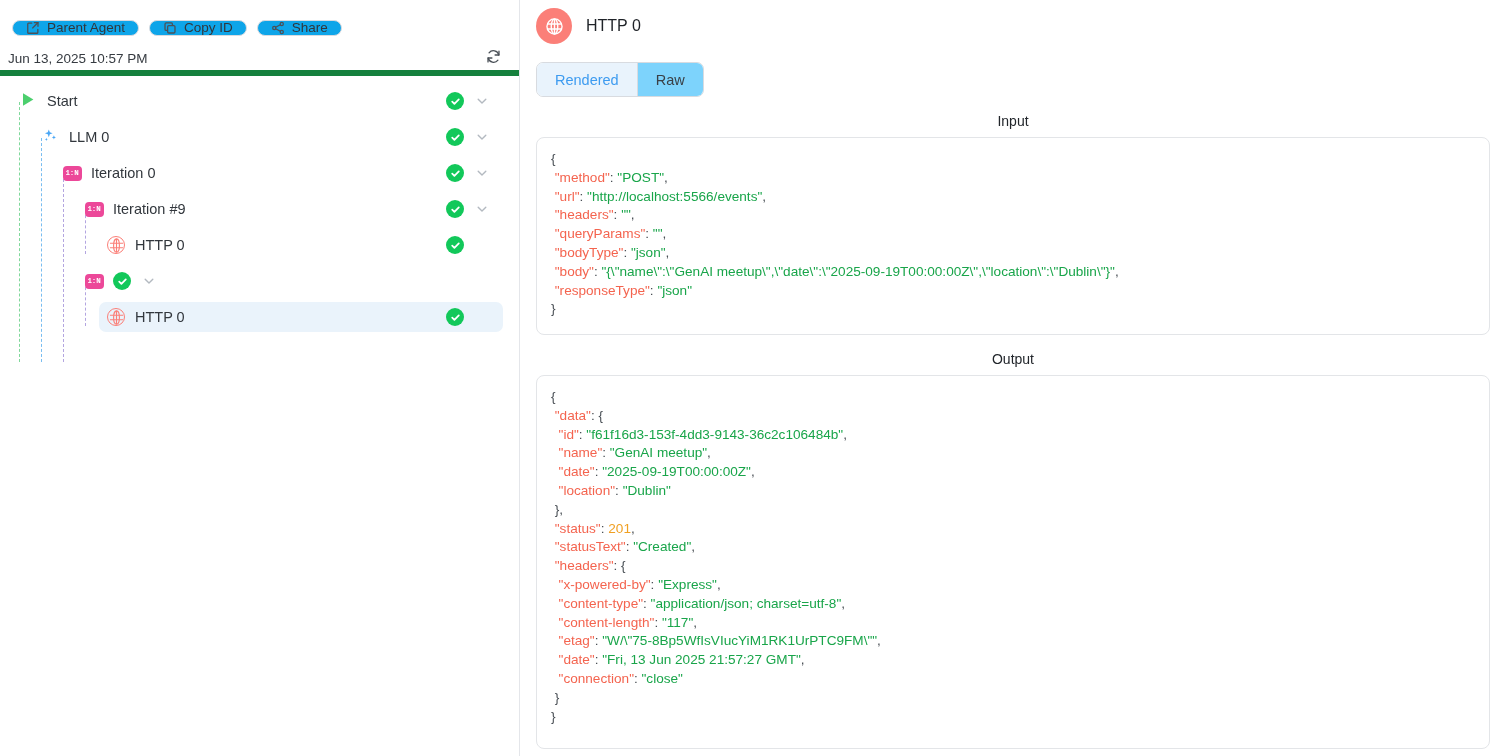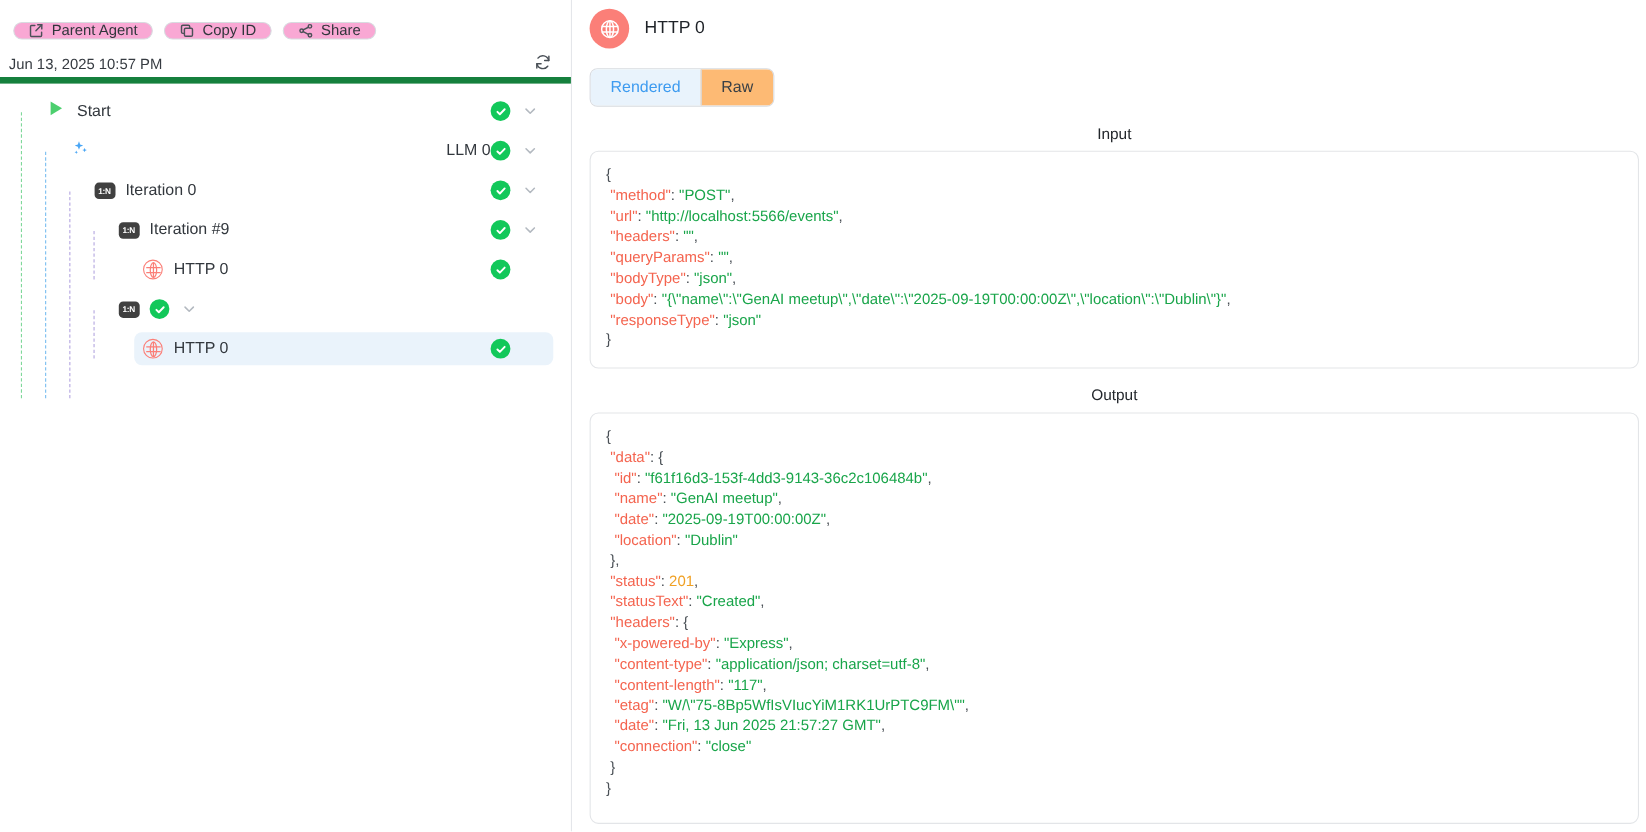--- a/index.html
+++ b/index.html
@@ -23,41 +23,41 @@
   }
   .toolbar {
     display: flex; align-items: center; gap: 10px;
     padding: 10px 12px 0 12px;
     height: 46px;
   }
   .pill {
     display: inline-flex; align-items: center; gap: 7px;
     height: 16px; padding: 0 13px;
     border: 1px solid #d8dbe0; border-radius: 999px;
-    background: #f9a8d4; color: #31363c;
+    background: #0ea5e9; color: #31363c;
     font-size: 13.5px; line-height: 1;
     cursor: pointer; white-space: nowrap;
   }
   .pill svg { display: block; }
   .ts-row {
     display: flex; align-items: center; justify-content: space-between;
     padding: 0 14px 0 8px;
     height: 30px;
     border-bottom: 6px solid #15803d;
     margin: 0 0 0 0;
   }
   .ts-text { font-size: 13.5px; color: #363b41; padding-left: 0px; }
   .refresh-btn {
     width: 24px; height: 24px; display: flex; align-items: center;
     justify-content: center; cursor: pointer; color: #4b5158;
     background: none; border: none; padding: 0;
   }
 
   
-  .tree { position: relative; padding-top: 10px; padding-left: 23px; }
+  .tree { position: relative; padding-top: 10px; }
   .guide {
     position: absolute; width: 0; border-left: 1.5px dashed;
     z-index: 0;
   }
   .node {
     position: relative; z-index: 1;
     display: flex; align-items: center;
     height: 30px; margin-bottom: 6px;
     border-radius: 7px;
     cursor: pointer;
@@ -73,24 +73,24 @@
   .status-ok {
     width: 18px; height: 18px; border-radius: 50%;
     background: #12c85a; display: flex; align-items: center; justify-content: center;
     flex: 0 0 18px;
   }
   .chev { width: 14px; height: 14px; color: #b3b9c0; display: block; }
   .chev-spacer { width: 14px; height: 14px; display: block; }
 
   .badge-1n {
     width: 19px; height: 15px; border-radius: 4px;
-    background: #404040;
+    background: #ec4899;
     display: flex; align-items: center; justify-content: center;
     color: #fff; font-size: 7.5px; font-weight: bold;
-    font-family: Liberation Sans, sans-serif;
+    font-family: Liberation Mono, monospace;
     letter-spacing: -0.2px;
   }
   .globe-sm {
     width: 18px; height: 18px; border-radius: 50%;
     border: 1.6px solid #fb7f78; position: relative;
     display: flex; align-items: center; justify-content: center;
   }
 
   
   .main {
@@ -108,21 +108,21 @@
   }
   .detail-title { font-size: 16px; color: #1f2328; }
 
   .segmented {
     display: inline-flex; margin: 14px 15px 0 0;
     border: 1px solid #d8dbe0; border-radius: 7px; overflow: hidden;
     height: 35px;
   }
   .seg {
     padding: 0 18px; display: flex; align-items: center;
-    font-size: 14.5px; color: #3a4046; background: #fdba74;
+    font-size: 14.5px; color: #3a4046; background: #7dd3fc;
     cursor: pointer; border: none; outline: none;
     font-family: "Liberation Sans", sans-serif;
   }
   .seg.active { background: #e9f3fc; color: #3d9bf0; }
   .seg + .seg { border-left: 1px solid #d8dbe0; }
 
   .section-label {
     font-size: 14px; color: #22262b;
     margin: 16px 0 8px 0;
     text-align: center;
@@ -221,21 +221,21 @@
                 <path d="M2.4 6.2 4.8 8.6 9.6 3.6"></path>
               </svg>
             </span>
             <span>
               <svg class="chev" viewBox="0 0 14 14" fill="none" stroke="currentColor" stroke-width="1.4" stroke-linecap="round" stroke-linejoin="round">
                 <path d="M3.2 5.2 7 9 10.8 5.2"></path>
               </svg>
             </span>
           </span>
         </div>
-        <div class="node" style="margin-left: 33px; margin-right: 16px; padding-left: 6px; text-align: right;">
+        <div class="node" style="margin-left: 33px; margin-right: 16px; padding-left: 6px;">
           <span class="icon-wrap">
             <span><svg width="17" height="17" viewBox="0 0 18 18" fill="#49a6f5">
                 <path d="M7.2 2.6 8.3 5.6 11.3 6.7 8.3 7.8 7.2 10.8 6.1 7.8 3.1 6.7 6.1 5.6Z"></path>
                 <path d="M12.6 8.8 13.2 10.4 14.8 11 13.2 11.6 12.6 13.2 12 11.6 10.4 11 12 10.4Z"></path>
                 <path d="M4.6 11.5 5.05 12.7 6.25 13.15 5.05 13.6 4.6 14.8 4.15 13.6 2.95 13.15 4.15 12.7Z"></path>
               </svg></span>
           </span>
           <span class="label">LLM 0</span>
           <span class="right">
             <span class="status-ok">

